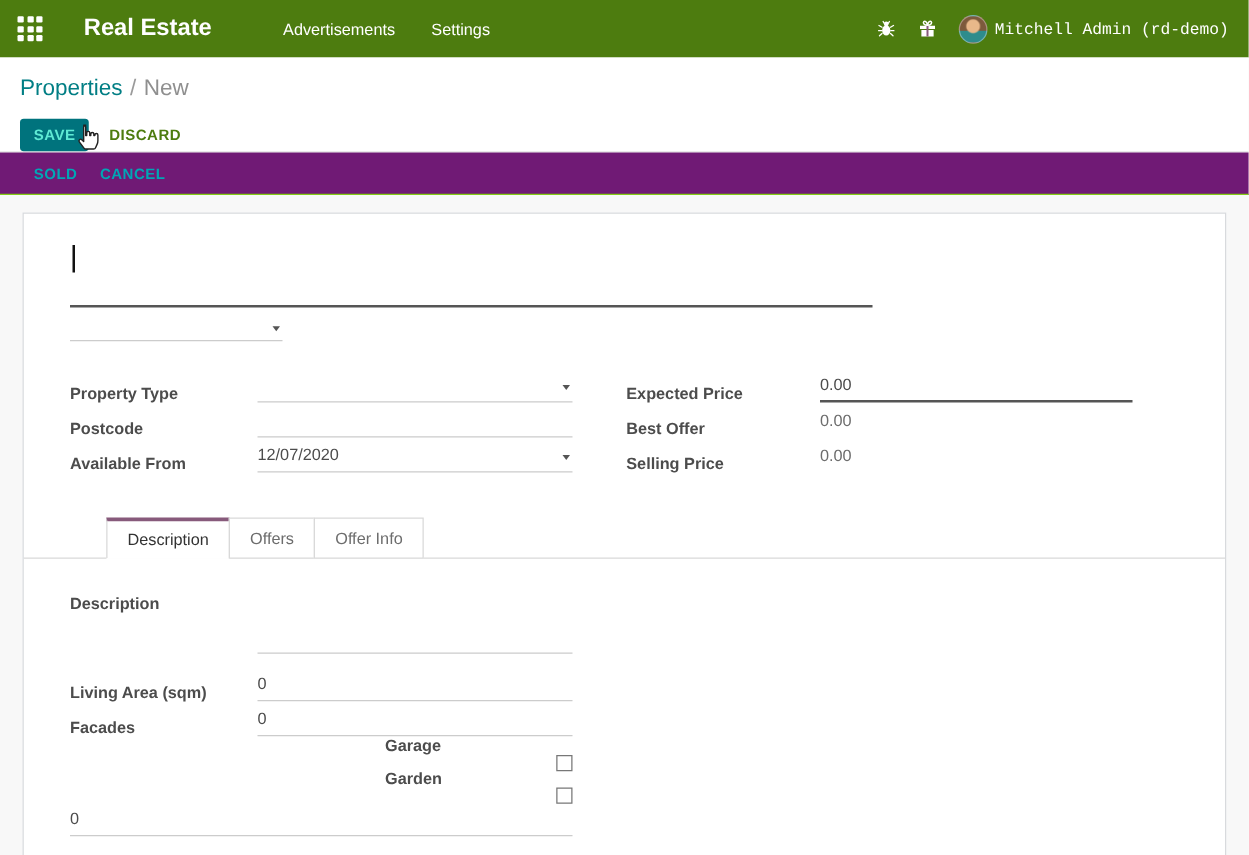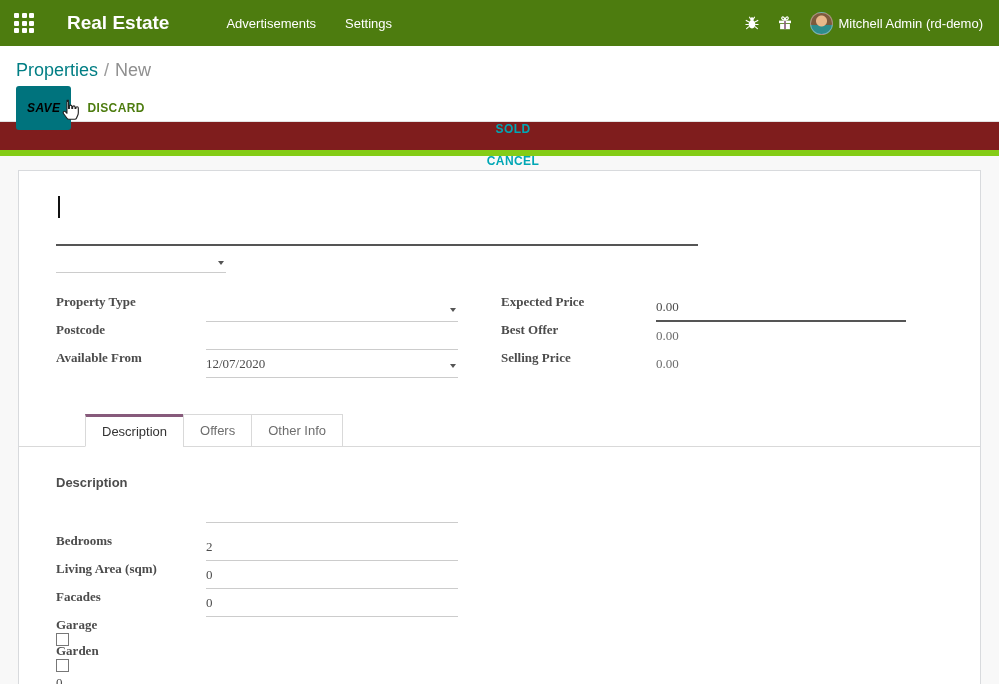--- a/index.html
+++ b/index.html
@@ -17,53 +17,53 @@
   }
   .apps-grid {
     width:20px; height:20px; display:grid;
     grid-template-columns:repeat(3,5px); grid-template-rows:repeat(3,5px);
     gap:2.5px; cursor:pointer; flex-shrink:0;
   }
   .apps-grid span { background:#fff; border-radius:1px; }
   .brand { font-size:19px; font-weight:bold; margin-left:33px; white-space:nowrap; }
   .nav-menu { display:flex; margin-left:57px; gap:29px; font-size:13px; }
   .nav-menu .nav-item { cursor:pointer; white-space:nowrap; }
-  .nav-right { margin-left:auto; display:flex; align-items:center; gap:17px; font-size:13px; }
+  .nav-right { margin-left:auto; display:flex; align-items:center; gap:17px; font-size:13px;font-family:Liberation Mono, monospace; }
   .nav-icon { width:16px; height:16px; display:block; cursor:pointer; }
   .user-chip { display:flex; align-items:center; gap:6px; cursor:pointer; white-space:nowrap; }
   .avatar {
     width:23px; height:23px; border-radius:50%; flex-shrink:0;
     background:
       radial-gradient(circle at 50% 38%, #e8b88a 0 5px, rgba(0,0,0,0) 6px),
       linear-gradient(to bottom, #7d5a3c 0 55%, #2e8c8c 55%);
     border:1px solid rgba(255,255,255,.35);
   }
 
   
   .control-panel { background:#fff; border-bottom:1px solid #e2e2e2; padding:14px 16px 0; }
   .breadcrumb { font-size:18px; margin-bottom:14px; }
   .bc-parent { color:#017E84; cursor:pointer; }
   .bc-sep { color:#9a9a9a; margin:0 6px; }
   .bc-current { color:#8f8f8f; }
   .btn-row { display:flex; align-items:center; gap:16px; position:relative; height:26px; }
   .btn-save {
-    background:#00737D; color:#000000; border:none; border-radius:3px;
+    background:#00737D; color:#5eead4; border:none; border-radius:3px;
     font-family:inherit; font-size:12px; font-weight:bold; letter-spacing:.4px;
-    padding:0 11px; height:44px; cursor:pointer;font-style:italic;
+    padding:0 11px; height:26px; cursor:pointer;
   }
   .btn-discard {
     background:none; border:none; color:#4d7c0f; font-family:inherit;
     font-size:12px; font-weight:bold; letter-spacing:.4px; cursor:pointer; padding:0;
   }
   .hand-cursor { position:absolute; left:42px; top:2px; pointer-events:none; }
 
   
   .statusbar {
-    background:#7f1d1d; border-bottom:6px solid #84cc16; height:34px;
-    display:flex; align-items:center; padding-left:27px; gap:18px;flex-direction:column;
+    background:#701a75; border-bottom:1px solid #84cc16; height:34px;
+    display:flex; align-items:center; padding-left:27px; gap:18px;
   }
   .status-btn {
     background:none; border:none; color:#00A7B5; font-family:inherit;
     font-size:12px; font-weight:bold; letter-spacing:.4px; cursor:pointer; padding:0;
   }
 
   
   .content { padding-top:14px; }
   .sheet {
     width:963px; margin:0 auto; background:#fff; border:1px solid #d8dadd;
@@ -77,21 +77,21 @@
   .dd-caret {
     position:absolute; width:0; height:0;
     border-left:3.5px solid transparent; border-right:3.5px solid transparent;
     border-top:4px solid #555;
   }
   .tag-block .dd-caret { right:2px; bottom:7px; }
 
   .field-grid { display:flex; }
   .group-left { width:402px; margin-right:43px; }
   .group-right { width:405px; }
-  .frow { display:flex; align-items:flex-start; height:28px;font-family:Liberation Serif, serif; }
+  .frow { display:flex; align-items:flex-end; height:28px; }
   .flabel { width:150px; flex-shrink:0; font-size:13px; font-weight:bold; color:#4c4c4c; }
   .group-right .flabel { width:155px; }
   .fvalue {
     flex:1; height:100%; display:flex; align-items:center;
     font-size:13px; color:#4c4c4c; position:relative;
     border-bottom:1px solid #ccc; cursor:text;
   }
   .fvalue.focusline { border-bottom:2px solid #555; }
   .fvalue.readonly { border-bottom:none; color:#6d6d6d; cursor:default; }
   .fvalue .dd-caret { right:2px; bottom:9px; }
@@ -223,32 +223,28 @@
         <div class="frow">
           <span class="flabel">Selling Price</span>
           <span class="fvalue readonly">0.00</span>
         </div>
       </div>
     </div>
 
     <div class="tabbar">
       <div class="tab active">Description</div>
       <div class="tab">Offers</div>
-      <div class="tab">Other Info</div>
+      <div class="tab">Offer Info</div>
     </div>
 
     <div class="tab-page">
       <div class="desc-label">Description</div>
       <div class="desc-textarea"></div>
 
       <div class="page-rows">
-        <div class="frow">
-          <span class="flabel">Bedrooms</span>
-          <span class="fvalue">2</span>
-        </div>
         <div class="frow">
           <span class="flabel">Living Area (sqm)</span>
           <span class="fvalue">0</span>
         </div>
         <div class="frow">
           <span class="flabel">Facades</span>
           <span class="fvalue">0</span>
         </div>
         <div class="frow short">
           <span class="flabel">Garage</span>

